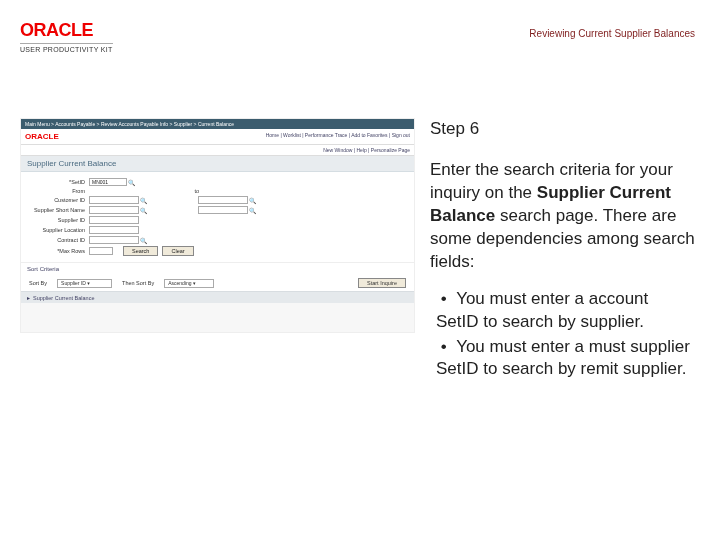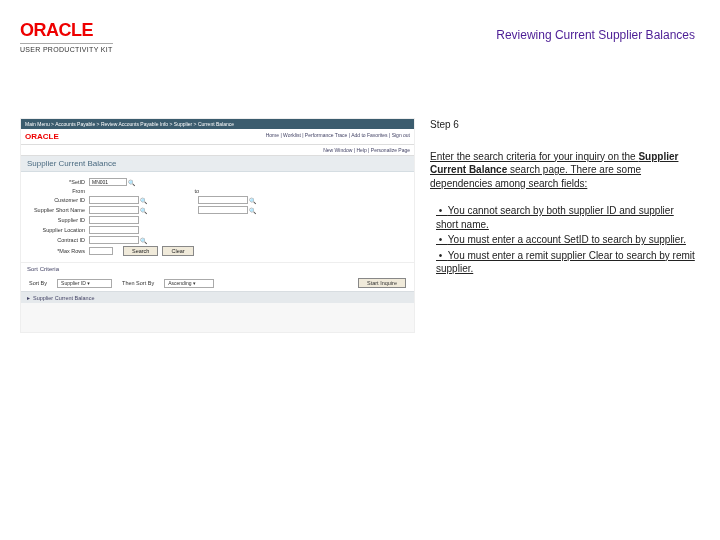--- a/index.html
+++ b/index.html
@@ -31,22 +31,22 @@
     color: #333;
     border-top: 1px solid #aaa;
     margin-top: 2px;
     padding-top: 2px;
     letter-spacing: 0.3px;
   }
   .title {
     position: absolute;
     top: 28px;
     right: 25px;
-    font-size: 12px;
-    color: #4c1d95;
+    font-size: 10px;
+    color: #7f1d1d;
   }
   .screenshot {
     position: absolute;
     top: 118px;
     left: 20px;
     width: 395px;
     height: 215px;
     background: #f7f7f7;
     border: 1px solid #eee;
     font-size: 6px;
@@ -91,26 +91,26 @@
   .ss-section { padding: 3px 6px; color: #446; font-size: 6px; background: #fff; border-top: 1px solid #eee; }
   .ss-datarow { display: flex; gap: 10px; padding: 3px 8px; background: #fff; align-items: center; font-size: 5.5px; color: #333; }
   .ss-select { border: 1px solid #aaa; height: 9px; background: #fff; font-size: 5px; padding: 0 2px 0 3px; display: inline-flex; align-items: center; }
   .ss-gridhead { background: #e5e9ec; padding: 2px 6px; font-size: 5.5px; color: #446; display: flex; align-items: center; gap: 3px; border-top: 1px solid #d8dde1; }
   .ss-chev { font-size: 6px; }
   .right-panel {
     position: absolute;
     top: 118px;
     left: 430px;
     width: 265px;
-    font-size: 10px;
+    font-size: 17px;
     line-height: 1.35;
     color: #222;
   }
   .step-label { margin-bottom: 18px; }
-  .para { margin-bottom: 14px; text-decoration: underline; }
+  .para { margin-bottom: 14px; }
   .bullet { margin-bottom: 2px; padding-left: 6px; }
   .bold { font-weight: bold; }
 </style>
 </head>
 <body>
 
 <div class="logo-area">
   <div class="oracle-logo">ORACLE</div>
   <div class="logo-sub">USER PRODUCTIVITY KIT</div>
 </div>
@@ -188,17 +188,16 @@
     <span>Supplier Current Balance</span>
   </div>
 </div>
 
 <div class="right-panel">
   <div class="step-label">Step 6</div>
   <div class="para">
     <span>Enter the search criteria for your inquiry on the </span><span class="bold">Supplier Current Balance</span><span> search page. There are some dependencies among search fields:</span>
   </div>
   <div class="para">
-    <div class="bullet">&nbsp;•&nbsp;&nbsp;<span>You cannot search by both supplier ID and supplier short name.</span></div>
     <div class="bullet">&nbsp;•&nbsp;&nbsp;<span>You must enter a account SetID to search by supplier.</span></div>
-    <div class="bullet">&nbsp;•&nbsp;&nbsp;<span>You must enter a remit supplier Clear to search by remit supplier.</span></div>
+    <div class="bullet">&nbsp;•&nbsp;&nbsp;<span>You must enter a must supplier SetID to search by remit supplier.</span></div>
   </div>
 </div>
 
 </body></html>

